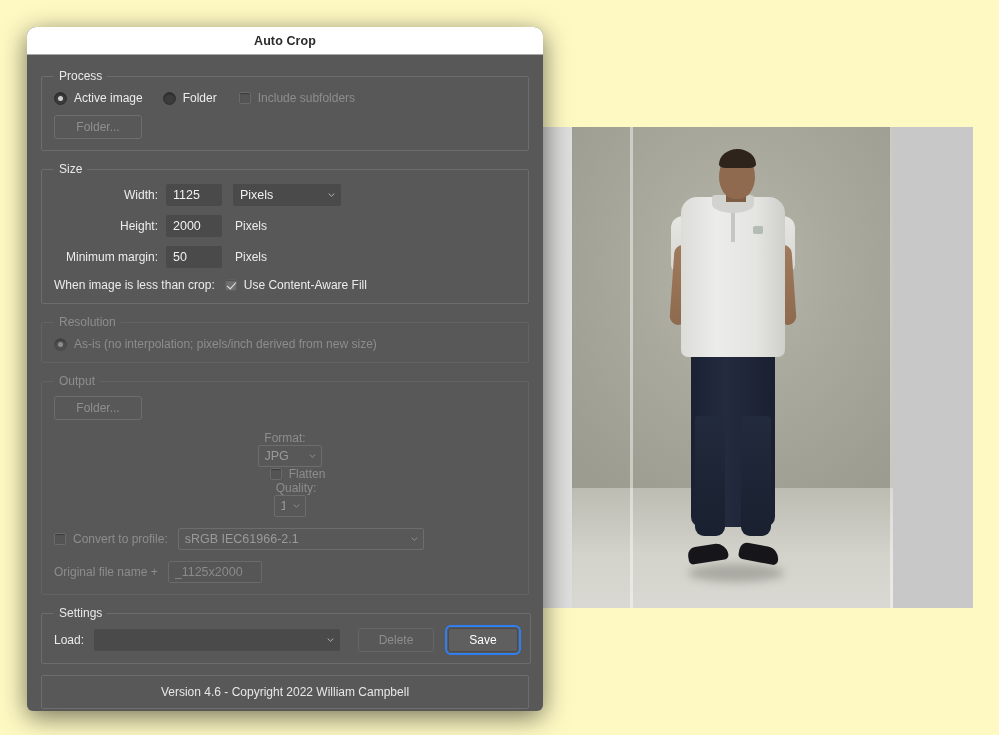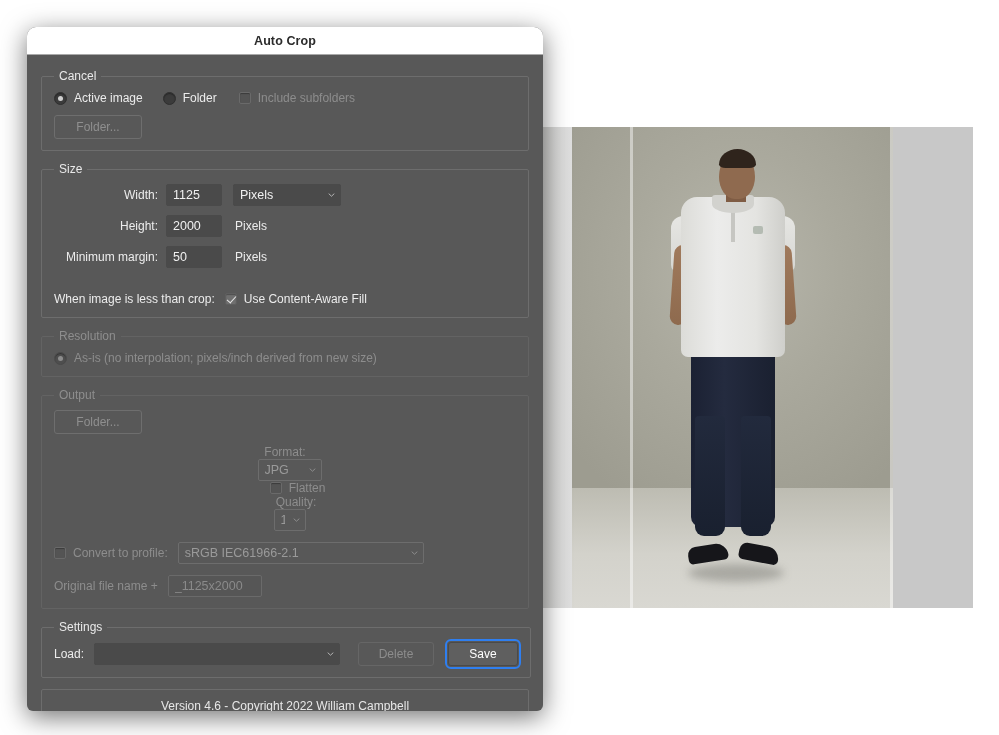--- a/index.html
+++ b/index.html
@@ -10,21 +10,21 @@
     height: 735px;
     overflow: hidden;
     background: #292929;
     font-family: "Liberation Sans", sans-serif;
   }
 
   #app {
     position: relative;
     width: 999px;
     height: 735px;
-    background: #ffffff;
+    background: #fef9c3;
   }
 
   
   .canvas-area {
     position: absolute;
     left: 543px;
     top: 127px;
     width: 430px;
     height: 481px;
     overflow: hidden;
@@ -431,21 +431,21 @@
 
   <div class="dialog">
 
     <div class="titlebar">
       <span class="titlebar-text">Auto Crop</span>
     </div>
 
     <div class="dialog-body">
 
       <fieldset class="group">
-        <legend>Cancel</legend>
+        <legend>Process</legend>
 
         <div class="row">
           <span class="radio">
             <span class="radio-mark checked"></span>
             <span class="radio-label">Active image</span>
           </span>
 
           <span class="radio" style="margin-left:20px;">
             <span class="radio-mark"></span>
             <span class="radio-label">Folder</span>
@@ -483,21 +483,21 @@
           <input class="txt" style="width: 56px;" type="text" value="2000">
           <span class="unit" style="margin-left:13px;">Pixels</span>
         </div>
 
         <div class="row">
           <span class="label-col">Minimum margin:</span>
           <input class="txt" style="width: 56px;" type="text" value="50">
           <span class="unit" style="margin-left:13px;">Pixels</span>
         </div>
 
-        <div class="row" style="margin-top:24px;">
+        <div class="row" style="margin-top:10px;">
           <span class="lbl">When image is less than crop:</span>
           <span class="checkbox" style="margin-left:10px;">
             <span class="cb-mark checked"></span>
             <span class="cb-label">Use Content-Aware Fill</span>
           </span>
         </div>
       </fieldset>
 
       <fieldset class="group disabled">
         <legend>Resolution</legend>

